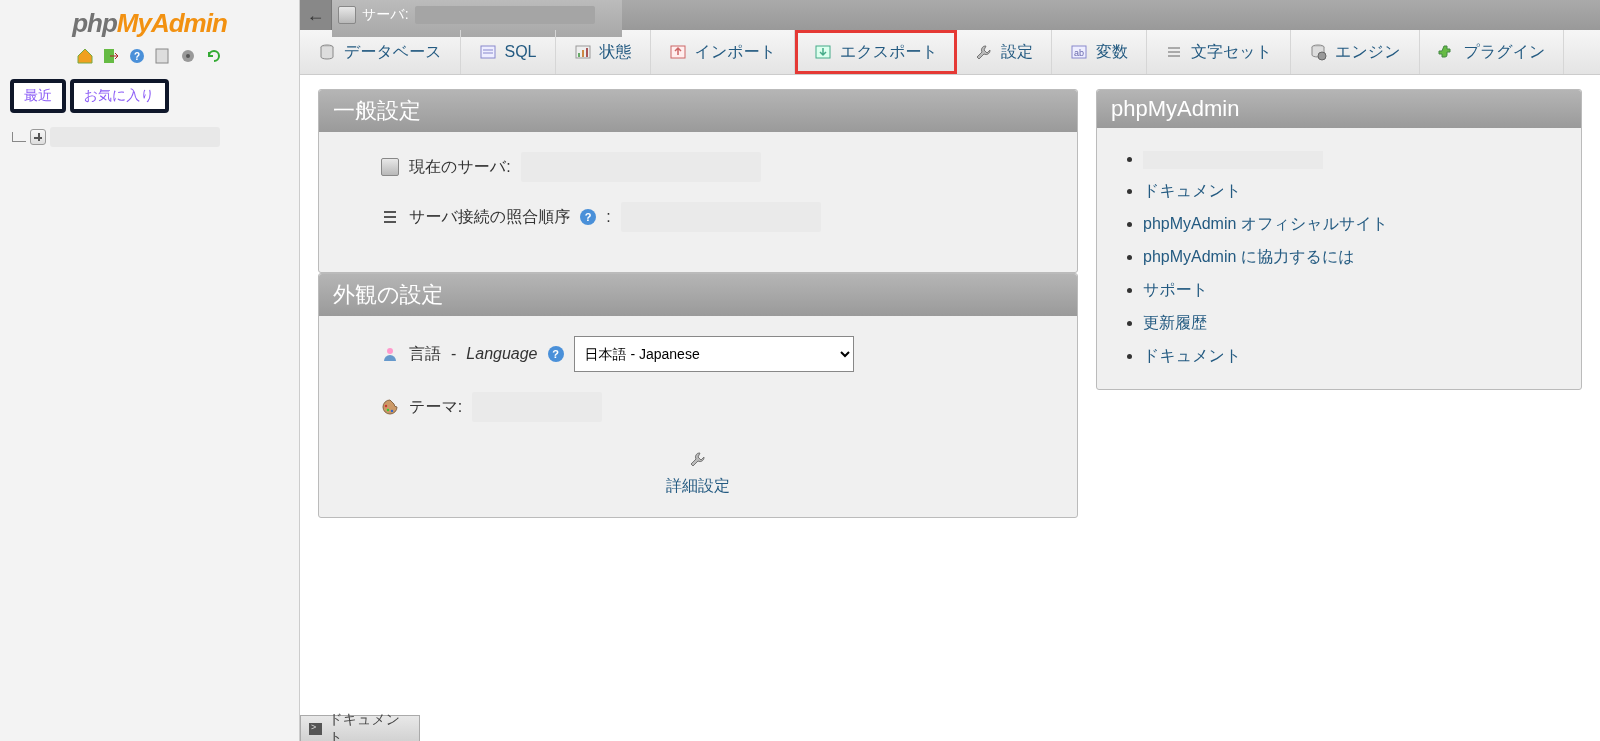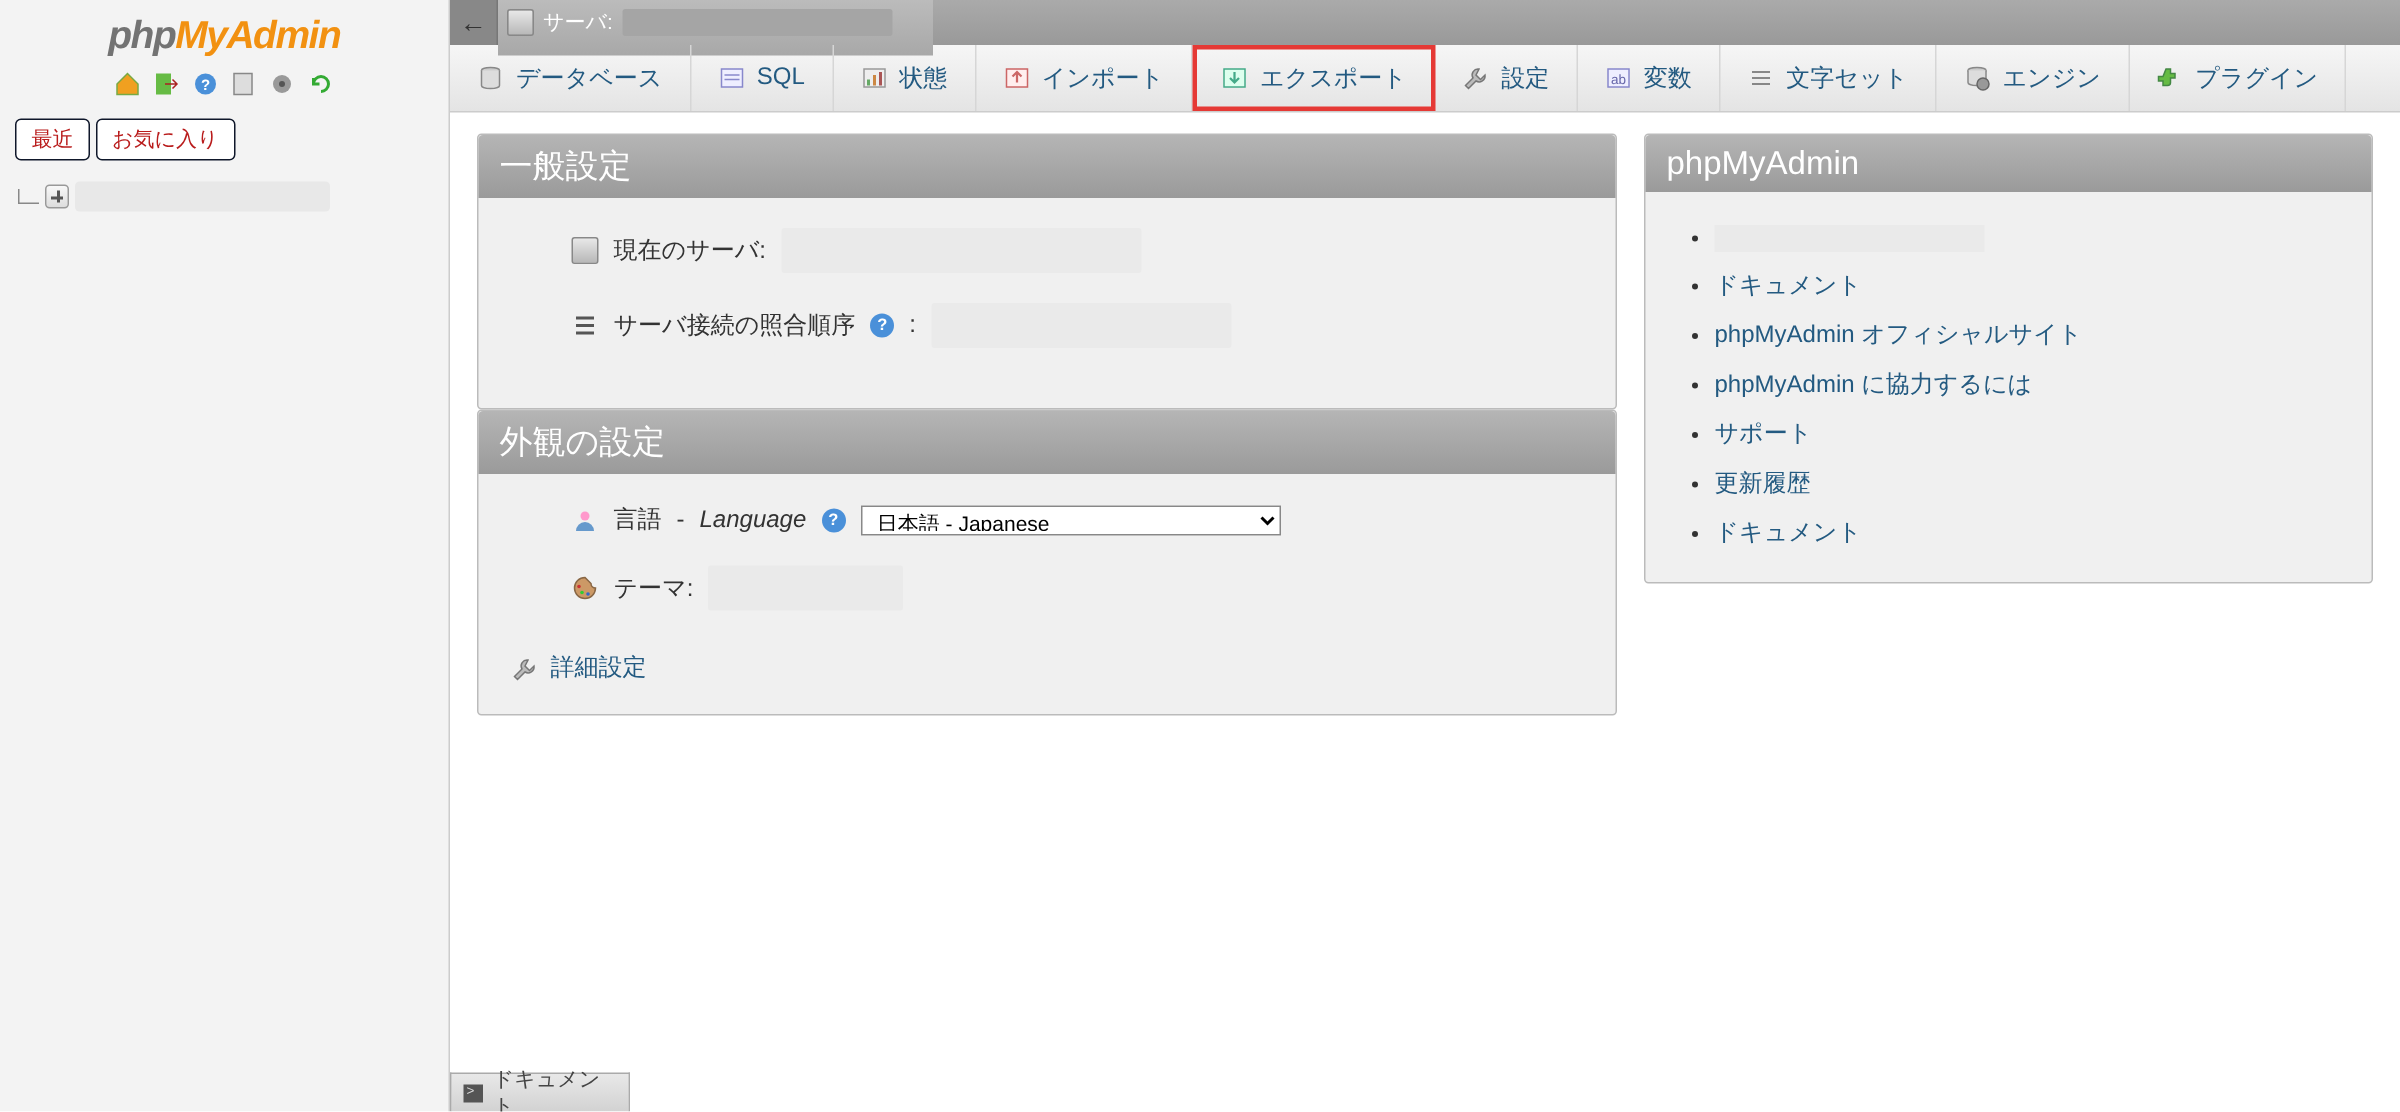--- a/index.html
+++ b/index.html
@@ -6,21 +6,21 @@
 body { font-family: sans-serif; font-size: 13px; background: #fff; color: #444; width: 1600px; height: 741px; overflow: hidden; position: relative; }
 
 
 .sidebar { position: absolute; left: 0; top: 0; width: 300px; height: 741px; background: #f3f3f3; border-right: 1px solid #ccc; }
 .logo { text-align: center; padding: 8px 0 4px; font-family: Tahoma, sans-serif; font-size: 26px; font-weight: bold; font-style: italic; letter-spacing: -1px; }
 .logo .p1 { color: #737373; text-align: center; }
 .logo .p2 { color: #f29111; }
 .nav-icons { text-align: center; padding: 4px 0 8px; }
 .nav-icons span { display: inline-block; width: 18px; height: 18px; margin: 0 2px; vertical-align: middle; }
 .nav-tabs { padding: 6px 10px; }
-.nav-tabs button { background: #fff; border: 1px solid #0f172a; border-radius: 4px; padding: 4px 10px; font-size: 14px; color: #b91c1c; cursor: pointer; }
+.nav-tabs button { background: #fff; border: 4px solid #0f172a; border-radius: 4px; padding: 4px 10px; font-size: 14px; color: #8b5cf6; cursor: pointer; }
 .tree { padding: 8px 12px; }
 .tree-row { display: flex; align-items: center; gap: 4px; }
 .tree-handle { display: inline-block; width: 14px; height: 10px; border-left: 1px solid #888; border-bottom: 1px solid #888; }
 .tree-plus { display: inline-block; width: 16px; height: 16px; background: linear-gradient(#f8f8f8,#ddd); border: 1px solid #999; border-radius: 3px; position: relative; }
 .tree-plus::before, .tree-plus::after { content: ""; position: absolute; background: #555; }
 .tree-plus::before { left: 3px; right: 3px; top: 7px; height: 2px; }
 .tree-plus::after { top: 3px; bottom: 3px; left: 7px; width: 2px; }
 .tree-label { background: #e8e8e8; border-radius: 3px; padding: 2px 8px; min-width: 170px; height: 20px; }
 
 
@@ -46,25 +46,25 @@
 .panel { border: 1px solid #bbb; border-radius: 3px; background: #f0f0f0; }
 .panel-hd { background: linear-gradient(#b5b5b5,#9a9a9a); color: #fff; font-size: 22px; padding: 6px 14px; border-top-left-radius: 3px; border-top-right-radius: 3px; }
 .panel-body { padding: 20px 22px; }
 .field-row { display: flex; align-items: center; gap: 10px; margin-bottom: 20px; font-size: 16px; color: #333; padding-left: 40px; }
 .label-icon { width: 18px; height: 18px; display: inline-block; }
 .help-icon { width: 16px; height: 16px; display: inline-block; border-radius: 50%; background: #4a90d9; color: #fff; font-size: 11px; text-align: center; line-height: 16px; font-weight: bold; }
 .redact-box { background: #eaeaea; height: 30px; border-radius: 2px; }
 .redact-box.w240 { width: 240px; }
 .redact-box.w200 { width: 200px; }
 .redact-box.w130 { width: 130px; }
-select.lang { width: 280px; height: 20px; font-size: 14px; padding: 2px 6px; background: #fff; border: 1px solid #888; }
+select.lang { width: 280px; height: 36px; font-size: 14px; padding: 2px 6px; background: #fff; border: 1px solid #888; }
 .panel-body ul { list-style: disc; padding-left: 40px; }
 .panel-body li { font-size: 16px; color: #333; padding: 4px 0; }
 .link { color: #235a81; cursor: pointer; }
-.more-row { display: flex; align-items: center; gap: 8px; font-size: 16px; padding-top: 8px; }
+.more-row { display: flex; align-items: center; gap: 8px; font-size: 16px; padding-top: 8px; flex-direction: column; }
 
 
 .links-panel .panel-body { padding: 16px 18px; }
 .links-panel ul { list-style: disc; padding-left: 28px; }
 .links-panel li { padding: 6px 0; font-size: 16px; }
 .links-panel li .redact { display: inline-block; background: #eaeaea; width: 180px; height: 18px; vertical-align: middle; }
 
 
 .console { position: absolute; left: 300px; bottom: 0; width: 120px; height: 26px; background: linear-gradient(#e8e8e8,#d2d2d2); border: 1px solid #aaa; border-bottom: none; display: flex; align-items: center; gap: 6px; padding: 0 8px; font-size: 14px; color: #444; }
 .console-icon { width: 14px; height: 12px; background: #555; display: inline-block; position: relative; }

